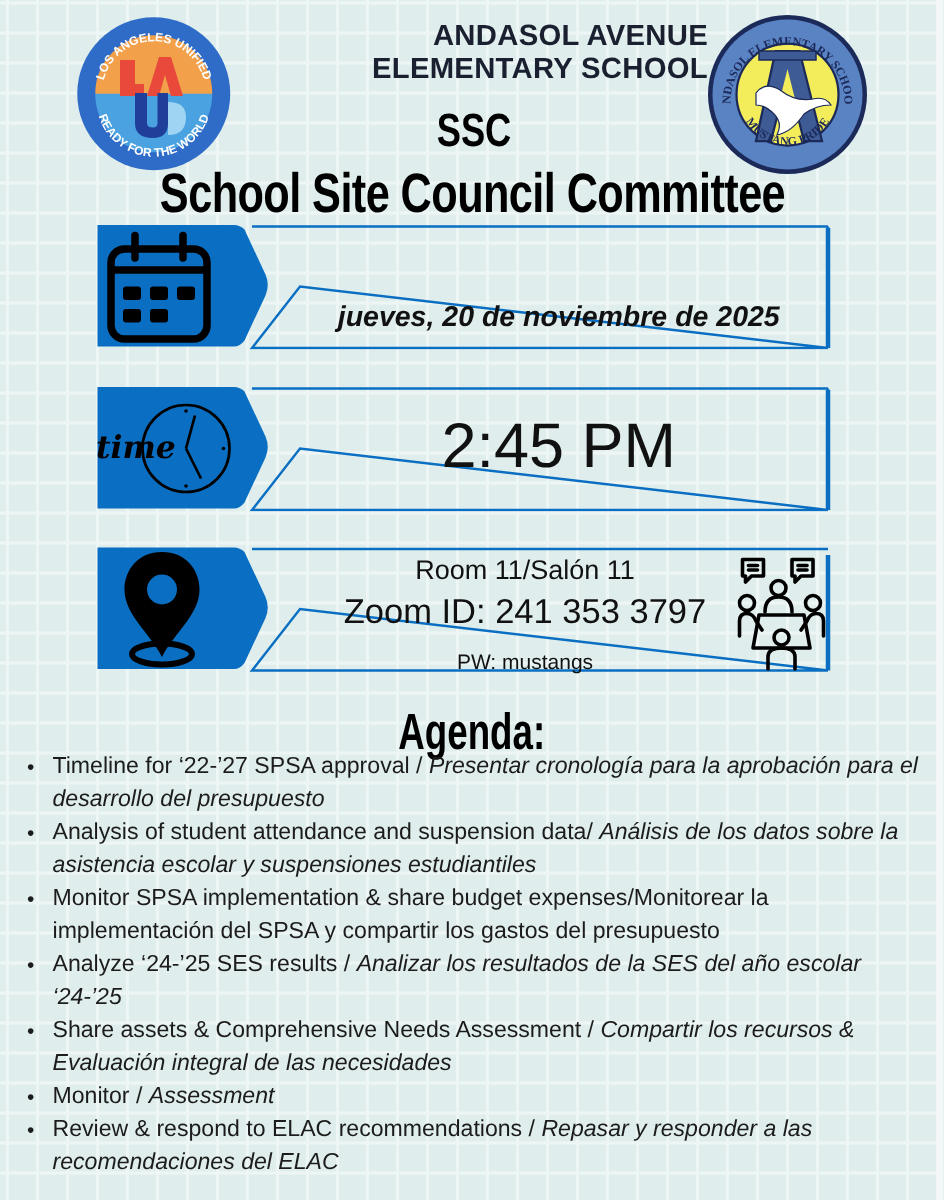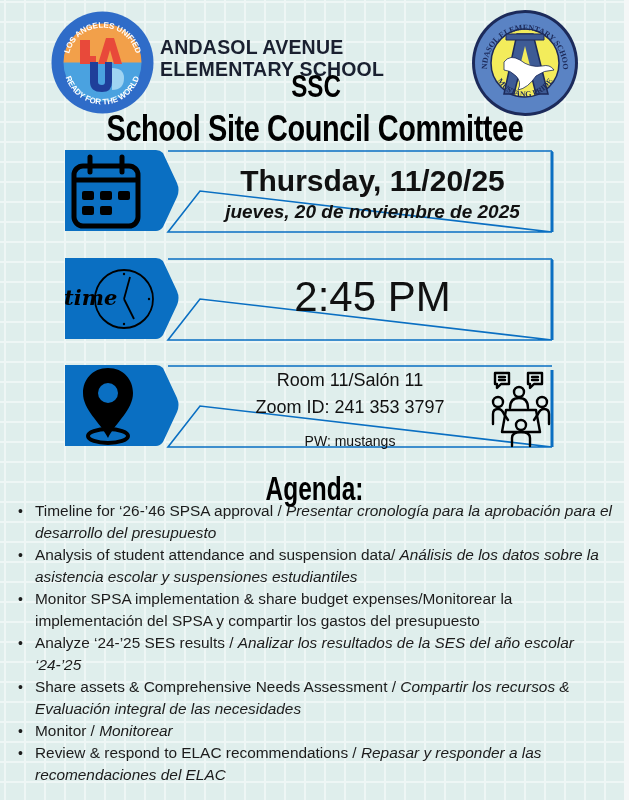--- a/index.html
+++ b/index.html
@@ -21,22 +21,22 @@
     }
 
     
     .logo { position: absolute; }
     .logo-lausd { left: 50px; top: 10px; width: 105px; height: 105px; }
     .logo-andasol { left: 470px; top: 8px; width: 110px; height: 110px; }
 
     
     .school-name {
       position: absolute; left: 160px; top: 13px; width: 312px;
-      text-align: left; font-weight: bold; font-size: 19.5px; line-height: 22px;
-      color: #1a2030; letter-spacing: 0.2px; margin-top: 23px;
+      text-align: right; font-weight: bold; font-size: 19.5px; line-height: 22px;
+      color: #1a2030; letter-spacing: 0.2px;
     }
     .ssc {
       position: absolute; left: 160px; top: 70px; width: 312px;
       text-align: center; font-weight: bold; font-size: 31px; line-height: 34px;
       color: #000; transform: scaleX(0.78);
     }
     .main-title {
       position: absolute; left: 20px; top: 108px; width: 590px;
       text-align: center; font-weight: bold; font-size: 37px; line-height: 42px;
       color: #000; transform: scaleX(0.78); letter-spacing: -0.5px;
@@ -61,21 +61,21 @@
     }
     .time-main {
       position: absolute; left: 150px; top: 18px; width: 325px; text-align: center;
       font-size: 42px; line-height: 48px; color: #111;
     }
     .loc-line {
       position: absolute; left: 160px; width: 260px; text-align: center;
       font-weight: normal; color: #111; white-space: nowrap;
     }
     .loc-room { top: 7px; font-size: 18px; line-height: 22px; }
-    .loc-zoom { top: 34px; font-size: 18px; line-height: 22px; }
+    .loc-zoom { top: 34px; font-size: 23px; line-height: 22px; }
     .loc-pw { top: 68px; font-size: 14px; line-height: 22px; }
 
     
     .agenda-title {
       position: absolute; left: 0; top: 470px; width: 629px; text-align: center;
       font-weight: bold; font-size: 34px; line-height: 36px; color: #000;
       transform: scaleX(0.72);
     }
     .agenda-list {
       position: absolute; left: 16px; top: 500px; width: 600px; list-style: none;
@@ -153,21 +153,20 @@
     <rect x="6" y="12" width="64" height="60" rx="9" fill="none" stroke="#000" stroke-width="5"></rect>
     <line x1="6" y1="26" x2="70" y2="26" stroke="#000" stroke-width="5"></line>
     <line x1="22" y1="3" x2="22" y2="18" stroke="#000" stroke-width="5" stroke-linecap="round"></line>
     <line x1="54" y1="3" x2="54" y2="18" stroke="#000" stroke-width="5" stroke-linecap="round"></line>
     <rect x="14" y="37" width="12" height="9" rx="2" fill="#000"></rect>
     <rect x="32" y="37" width="12" height="9" rx="2" fill="#000"></rect>
     <rect x="50" y="37" width="12" height="9" rx="2" fill="#000"></rect>
     <rect x="14" y="52" width="12" height="9" rx="2" fill="#000"></rect>
     <rect x="32" y="52" width="12" height="9" rx="2" fill="#000"></rect>
   </svg>
-  <div class="date-main">Thursday, 11/20/25</div>
   <div class="date-sub">jueves, 20 de noviembre de 2025</div>
 </div>
 
 <div class="banner banner-time">
   <svg class="frame" width="500" height="86" viewBox="0 0 500 86">
     <path d="M 5 3 L 96 3 Q 100 3 103 6 L 117 36 Q 120 43 117 50 L 103 80 Q 100 84 96 84 L 5 84 Z" fill="#0a6fc2"></path>
     <path d="M 108 4 L 492 4 M 492 4 L 492 85 M 492 85 L 108 85 L 140 44 Z" fill="none" stroke="#0a6fc2" stroke-width="1.6"></path>
     <line x1="492" y1="5" x2="492" y2="85" stroke="#0a6fc2" stroke-width="3"></line>
   </svg>
   <svg class="icon" style="left:2px;top:8px" width="100" height="72" viewBox="0 0 100 72">
@@ -213,33 +212,33 @@
       <path d="M 16 40 H 46 L 50 62 H 12 Z"></path>
       <circle cx="31" cy="55" r="5"></circle>
       <path d="M 22 76 V 68 Q 22 62 31 62 Q 40 62 40 68 V 76"></path>
     </g>
   </svg>
 </div>
 
 <div class="agenda-title">Agenda:</div>
 <ul class="agenda-list">
   <li class="agenda-item">
-    <span class="bullet">•</span><span>Timeline for ‘26-’46 SPSA approval / </span><span class="es">Presentar cronología para la aprobación para el desarrollo del presupuesto</span>
+    <span class="bullet">•</span><span>Timeline for ‘22-’27 SPSA approval / </span><span class="es">Presentar cronología para la aprobación para el desarrollo del presupuesto</span>
   </li>
   <li class="agenda-item">
     <span class="bullet">•</span><span>Analysis of student attendance and suspension data/ </span><span class="es">Análisis de los datos sobre la asistencia escolar y suspensiones estudiantiles</span>
   </li>
   <li class="agenda-item">
     <span class="bullet">•</span><span>Monitor SPSA implementation &amp; share budget expenses/Monitorear la implementación del SPSA y compartir los gastos del presupuesto</span><span class="es"></span>
   </li>
   <li class="agenda-item">
     <span class="bullet">•</span><span>Analyze ‘24-’25 SES results / </span><span class="es">Analizar los resultados de la SES del año escolar ‘24-’25</span>
   </li>
   <li class="agenda-item">
     <span class="bullet">•</span><span>Share assets &amp; Comprehensive Needs Assessment / </span><span class="es">Compartir los recursos &amp; Evaluación integral de las necesidades</span>
   </li>
   <li class="agenda-item">
-    <span class="bullet">•</span><span>Monitor / </span><span class="es">Monitorear</span>
+    <span class="bullet">•</span><span>Monitor / </span><span class="es">Assessment</span>
   </li>
   <li class="agenda-item">
     <span class="bullet">•</span><span>Review &amp; respond to ELAC recommendations / </span><span class="es">Repasar y responder a las recomendaciones del ELAC</span>
   </li>
 </ul>
 
 </body></html>

